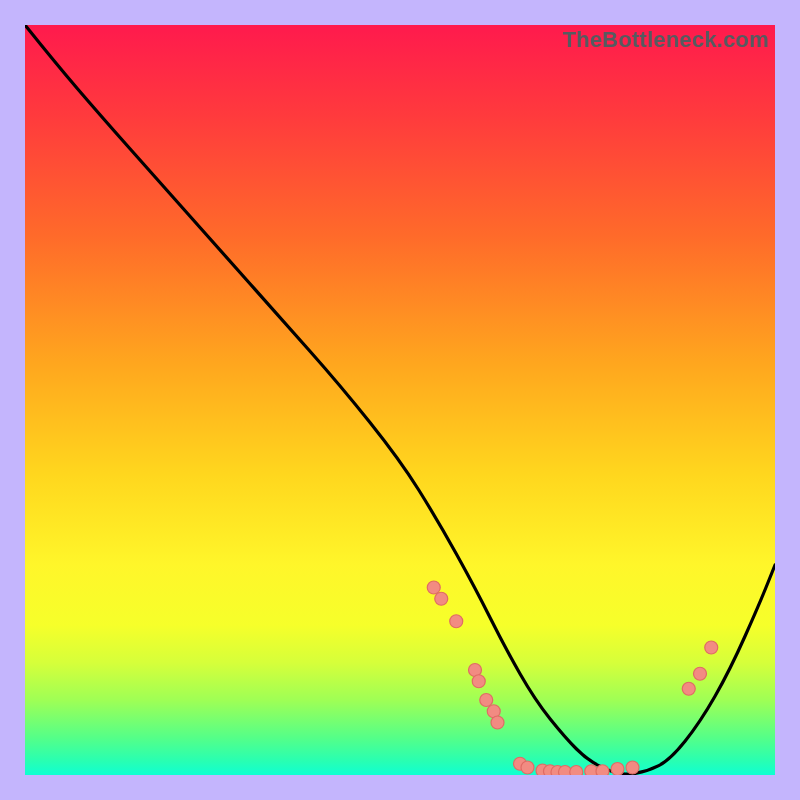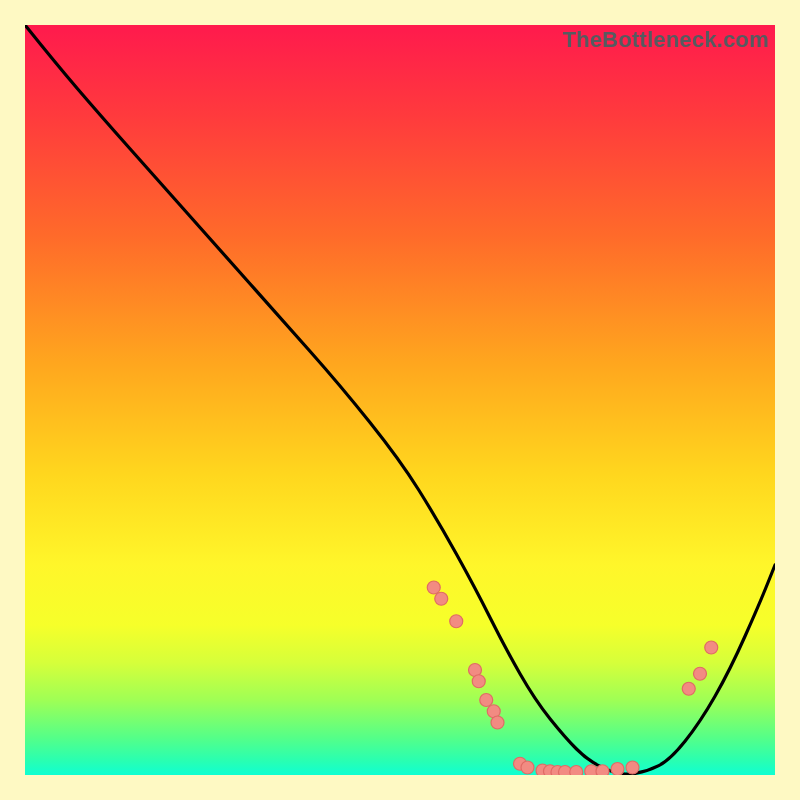--- a/index.html
+++ b/index.html
@@ -8,21 +8,21 @@
     width: 800px;
     height: 800px;
     background: #000;
     overflow: hidden;
     font-family: Arial, Helvetica, sans-serif;
   }
   .stage {
     position: relative;
     width: 800px;
     height: 800px;
-    background: #fef9c3;
+    background: #c4b5fd;
   }
   .plot-area {
     position: absolute;
     left: 25px;
     top: 25px;
     width: 750px;
     height: 750px;
     overflow: hidden;
   }
   .gradient-bg {

